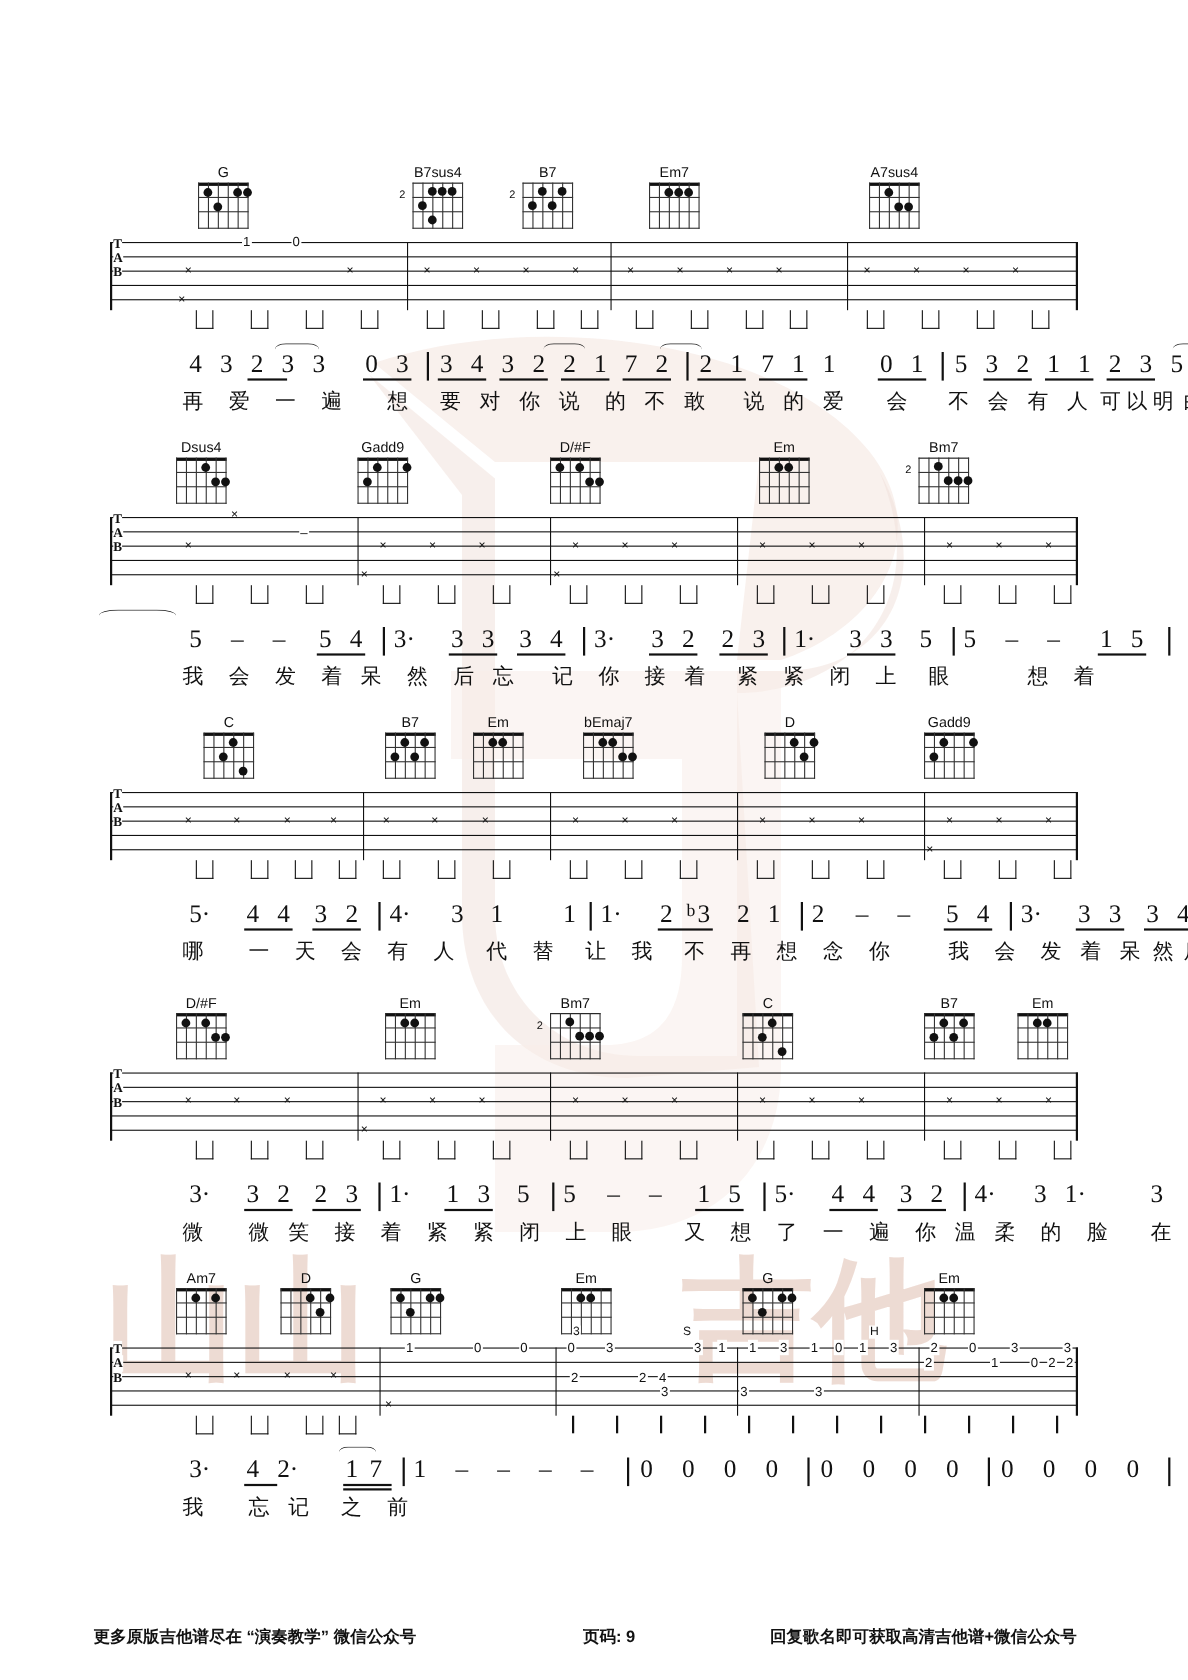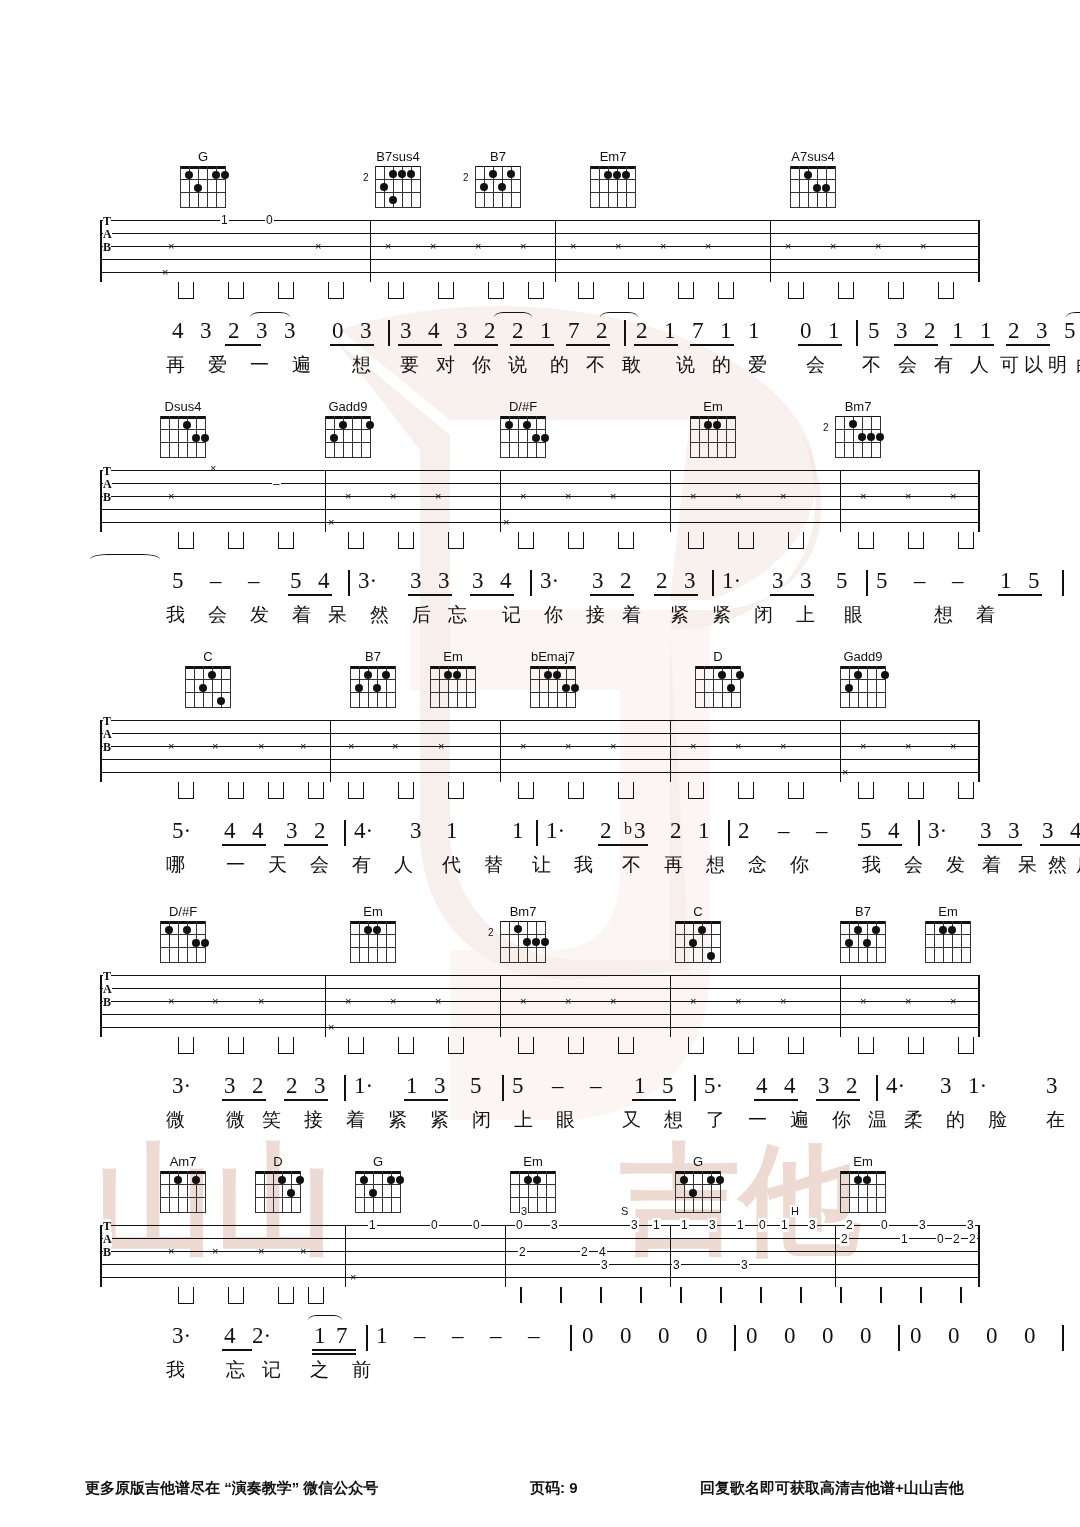--- a/index.html
+++ b/index.html
@@ -1210,14 +1210,14 @@
       <div class="lw" style="left:162px">记</div>
       <div class="lw" style="left:210px">之</div>
       <div class="lw" style="left:252px">前</div>
     </div>
   </div>
 </div>
 
 <div class="footer">
   <span style="left:85px;top:0">更多原版吉他谱尽在 “演奏教学” 微信公众号</span>
   <span style="left:530px;top:0">页码: 9</span>
-  <span style="left:700px;top:0">回复歌名即可获取高清吉他谱+山山吉他</span>
+  <span style="left:700px;top:0">回复歌名即可获取高清吉他谱+微信公众号</span>
 </div>
 
 </body></html>

